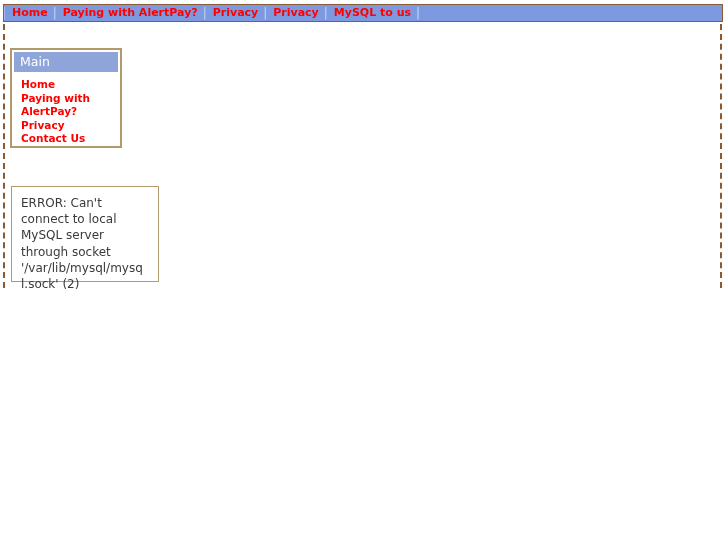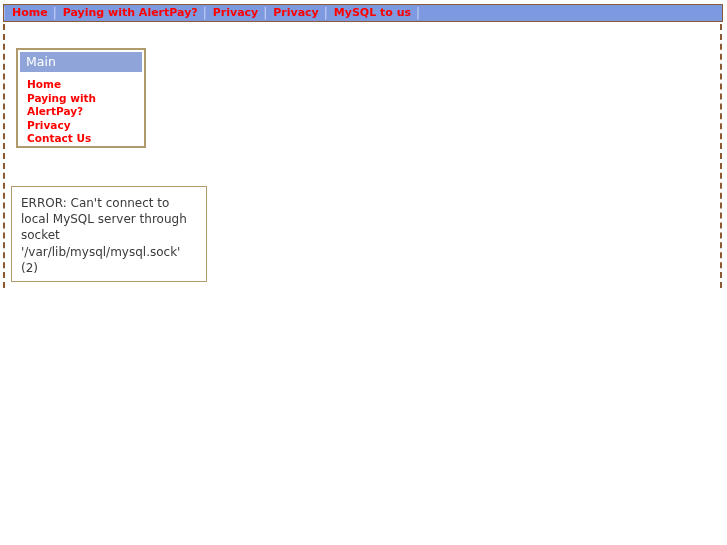--- a/index.html
+++ b/index.html
@@ -65,23 +65,23 @@
     height: 264px;
     border-left: 2px dashed #8b5a33;
     border-right: 2px dashed #8b5a33;
     box-sizing: border-box;
     pointer-events: none;
   }
 
   
   #sidebar-box {
     position: absolute;
-    left: 16px;
+    left: 10px;
     top: 48px;
-    width: 130px;
+    width: 112px;
     height: 100px;
     border: 2px solid #b09a6b;
     background: #ffffff;
     box-sizing: border-box;
   }
   #sidebar-header {
     background: #8fa5da;
     height: 20px;
     margin: 2px 2px 0 2px;
     display: flex;
@@ -108,21 +108,21 @@
     line-height: 13.5px;
     cursor: pointer;
     max-width: 112px;
   }
 
   
   #error-box {
     position: absolute;
     left: 11px;
     top: 186px;
-    width: 196px;
+    width: 148px;
     height: 96px;
     border: 1px solid #b09a6b;
     background: #ffffff;
     box-sizing: border-box;
     padding: 8px 14px 0 9px;
   }
   #error-text {
     color: #3a3a3a;
     font-size: 12px;
     font-family: "DejaVu Sans", "Liberation Sans", sans-serif;

